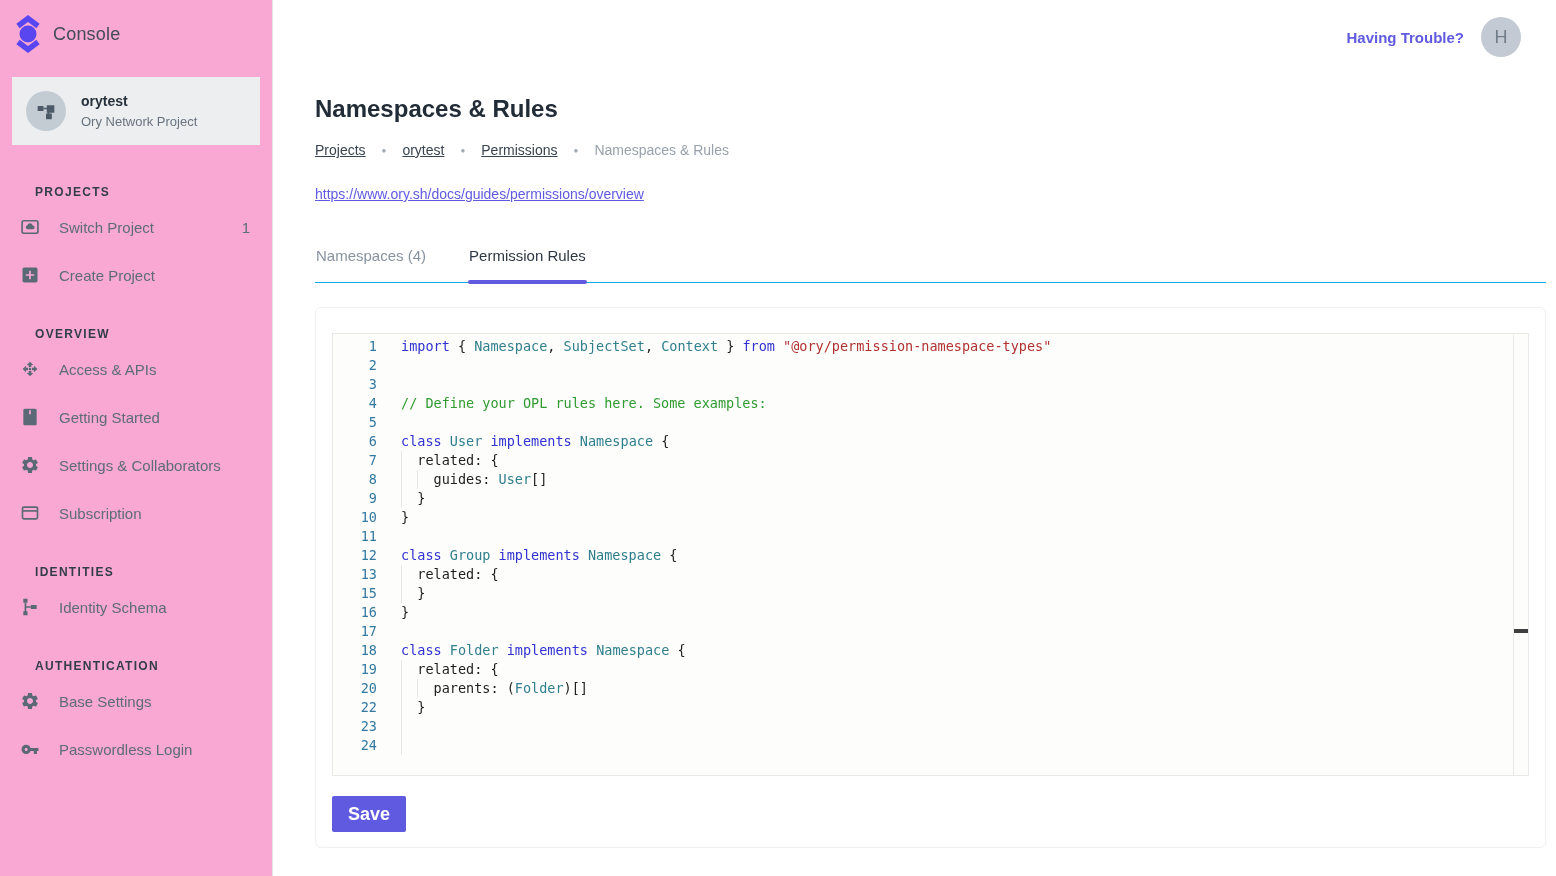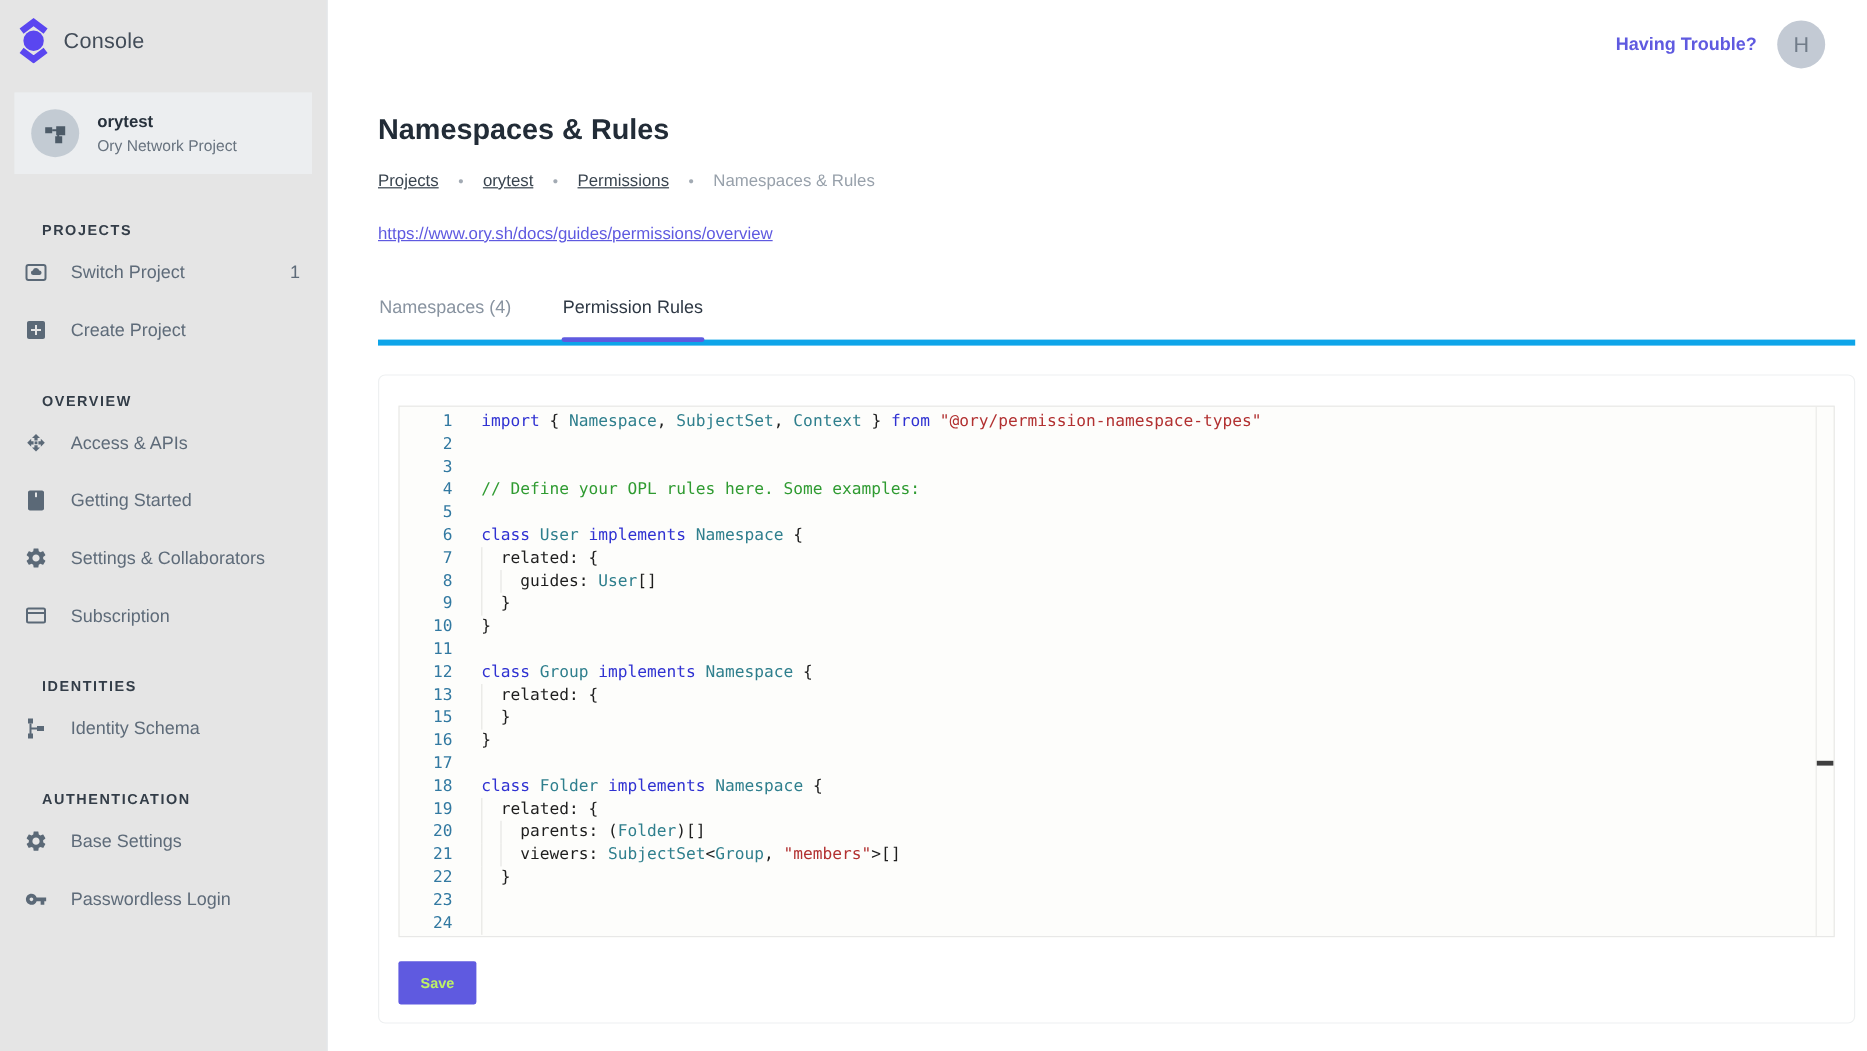--- a/index.html
+++ b/index.html
@@ -6,21 +6,21 @@
   html,body { margin:0; padding:0; }
   body {
     width:1556px; height:876px; overflow:hidden;
     background:#ffffff; color:#222d38;
     font-family:"Liberation Sans", sans-serif;
     -webkit-font-smoothing:antialiased;
   }
   .app { display:flex; width:100%; height:100%; }
 
   
-  .sidebar { width:273px; flex:0 0 273px; border-right:1px solid #e3e6e9; background:#e5e5e5; overflow:hidden; }
+  .sidebar { width:273px; flex:0 0 273px; border-right:1px solid #e3e6e9; background:#f9a8d4; overflow:hidden; }
   .logo-row { display:flex; align-items:center; gap:11px; padding:15px 16px 12px 14px; cursor:pointer; }
   .logo-mark { width:28px; height:38px; display:block; }
   .logo-text { font-size:18px; font-weight:500; color:#424c58; letter-spacing:.2px; }
   .project-card { margin:12px; padding:14px 14px; background:#eceef0; display:flex; align-items:center; gap:15px; cursor:pointer; }
   .project-avatar { width:40px; height:40px; border-radius:50%; background:#c3cbd3; display:flex; align-items:center; justify-content:center; color:#4d5b68; flex:0 0 40px; }
   .project-name { font-size:14px; font-weight:700; color:#27313c; }
   .project-type { font-size:13px; color:#68737f; margin-top:5px; }
   .section-label { padding:28px 16px 4px 35px; font-size:12px; font-weight:700; letter-spacing:1.3px; color:#333d48; }
   .nav-item { display:flex; align-items:center; height:48px; padding:0 22px 0 20px; gap:19px; font-size:15px; color:#5e6b79; cursor:pointer; }
   .nav-icon { width:20px; height:20px; color:#5b6977; flex:0 0 20px; display:flex; }
@@ -34,21 +34,21 @@
   .avatar { width:40px; height:40px; border-radius:50%; background:#c3cad4; color:#717c89; font-size:18px; display:flex; align-items:center; justify-content:center; cursor:pointer; }
 
   .content { padding:0 10px 0 42px; }
   .page-title { margin:20px 0 0 0; font-size:24px; line-height:30px; font-weight:700; color:#222c37; }
   .breadcrumbs { margin-top:18px; display:flex; align-items:center; gap:16px; font-size:14px; }
   .crumb-link { color:#39444f; text-decoration:underline; cursor:pointer; }
   .crumb-current { color:#98a1ab; }
   .crumb-sep { color:#a2aab3; font-size:11px; }
   .docs-link { display:inline-block; margin-top:28px; font-size:14px; color:var(--accent); text-decoration:underline; cursor:pointer; }
 
-  .tabs { margin-top:44px; display:flex; gap:41px; border-bottom:5px solid #0ea5e9;align-items:center; }
+  .tabs { margin-top:44px; display:flex; gap:41px; border-bottom:1px solid #0ea5e9;align-items:center; }
   .tab { position:relative; padding:0 1px 18px 1px; font-size:15px; color:#8893a0; cursor:pointer; }
   .tab.active { color:#2e3844; }
   .tab.active::after { content:""; position:absolute; left:0; right:0; bottom:-2px; height:4px; border-radius:2px; background:var(--accent); }
 
   .card { margin-top:24px; border:1px solid #eef0f1; border-radius:6px; padding:25px 16px 15px 16px; }
 
   
   .editor {
     position:relative; height:443px; overflow:hidden;
     border:1px solid #e8e8e7; background:#fdfdfb;
@@ -60,21 +60,21 @@
   .ln { width:68px; flex:0 0 68px; padding-right:24px; text-align:right; color:var(--lnum); user-select:none; }
   .ind { display:inline-block; width:2ch; height:19px; border-left:1px solid #e6e6e3; vertical-align:top; }
   .tk-k { color:var(--kw); }
   .tk-t { color:var(--ty); }
   .tk-s { color:var(--st); }
   .tk-c { color:var(--cm); }
   .tk-d { color:var(--df); }
   .vscroll { position:absolute; top:0; right:0; bottom:0; width:15px; border-left:1px solid #eaeae8; }
   .vthumb { position:absolute; left:0; right:0; top:295px; height:4px; background:#3f3f3f; cursor:pointer; }
 
-  .save-btn { margin-top:20px; min-width:65px; height:36px; padding:0 16px; background:var(--accent); color:#bef264; border:none; border-radius:2px; font-family:"Liberation Sans", sans-serif; font-size:12px; font-weight:700; cursor:pointer; }
+  .save-btn { margin-top:20px; min-width:65px; height:36px; padding:0 16px; background:var(--accent); color:#ffffff; border:none; border-radius:2px; font-family:"Liberation Sans", sans-serif; font-size:18px; font-weight:700; cursor:pointer; }
 </style>
 </head>
 <body>
 
 <div class="app">
 
   <aside class="sidebar">
     <div class="logo-row">
       <svg class="logo-mark" viewBox="0 0 28 38">
         <path d="M4 11 L14 3.5 L24 11" fill="none" stroke="var(--logo)" stroke-width="5.5"></path>
@@ -221,21 +221,20 @@
               <div class="code-line"><span class="ln">10</span><span><span class="tk-d">}</span></span></div>
               <div class="code-line"><span class="ln">11</span><span></span></div>
               <div class="code-line"><span class="ln">12</span><span><span class="tk-k">class</span><span class="tk-d"> </span><span class="tk-t">Group</span><span class="tk-d"> </span><span class="tk-k">implements</span><span class="tk-d"> </span><span class="tk-t">Namespace</span><span class="tk-d"> {</span></span></div>
               <div class="code-line"><span class="ln">13</span><span><span class="ind"></span><span class="tk-d">related: {</span></span></div>
               <div class="code-line"><span class="ln">15</span><span><span class="ind"></span><span class="tk-d">}</span></span></div>
               <div class="code-line"><span class="ln">16</span><span><span class="tk-d">}</span></span></div>
               <div class="code-line"><span class="ln">17</span><span></span></div>
               <div class="code-line"><span class="ln">18</span><span><span class="tk-k">class</span><span class="tk-d"> </span><span class="tk-t">Folder</span><span class="tk-d"> </span><span class="tk-k">implements</span><span class="tk-d"> </span><span class="tk-t">Namespace</span><span class="tk-d"> {</span></span></div>
               <div class="code-line"><span class="ln">19</span><span><span class="ind"></span><span class="tk-d">related: {</span></span></div>
               <div class="code-line"><span class="ln">20</span><span><span class="ind"></span><span class="ind"></span><span class="tk-d">parents: (</span><span class="tk-t">Folder</span><span class="tk-d">)[]</span></span></div>
-              <div class="code-line"><span class="ln">21</span><span><span class="ind"></span><span class="ind"></span><span class="tk-d">viewers: </span><span class="tk-t">SubjectSet</span><span class="tk-d">&lt;</span><span class="tk-t">Group</span><span class="tk-d">, </span><span class="tk-s">"members"</span><span class="tk-d">&gt;[]</span></span></div>
               <div class="code-line"><span class="ln">22</span><span><span class="ind"></span><span class="tk-d">}</span></span></div>
               <div class="code-line"><span class="ln">23</span><span><span class="ind"></span></span></div>
               <div class="code-line"><span class="ln">24</span><span><span class="ind"></span></span></div>
             </div>
           <div class="vscroll">
             <div class="vthumb"></div>
           </div>
         </div>
         <button class="save-btn">Save</button>
       </div>

